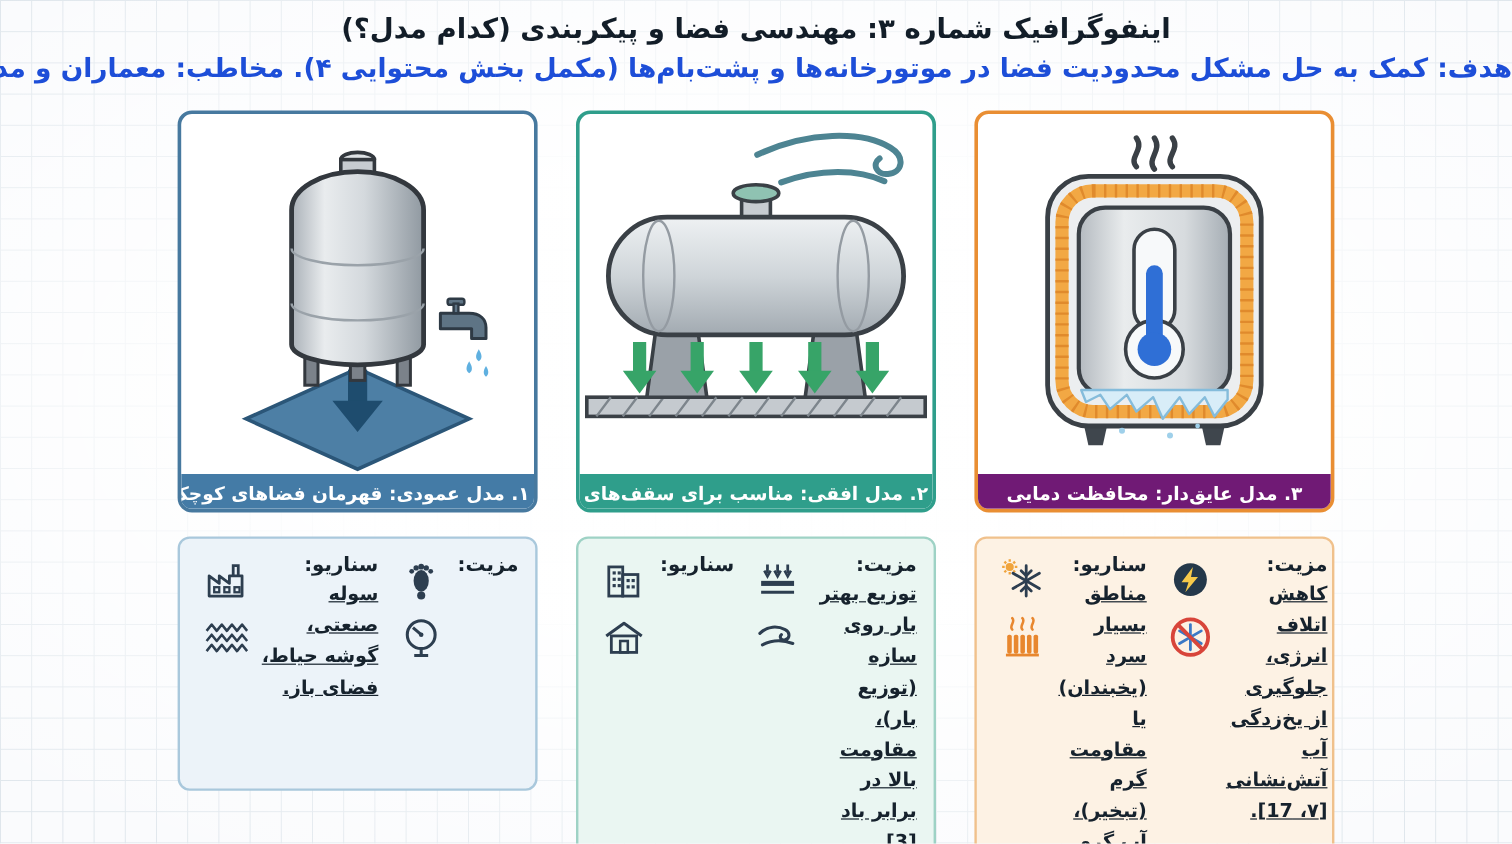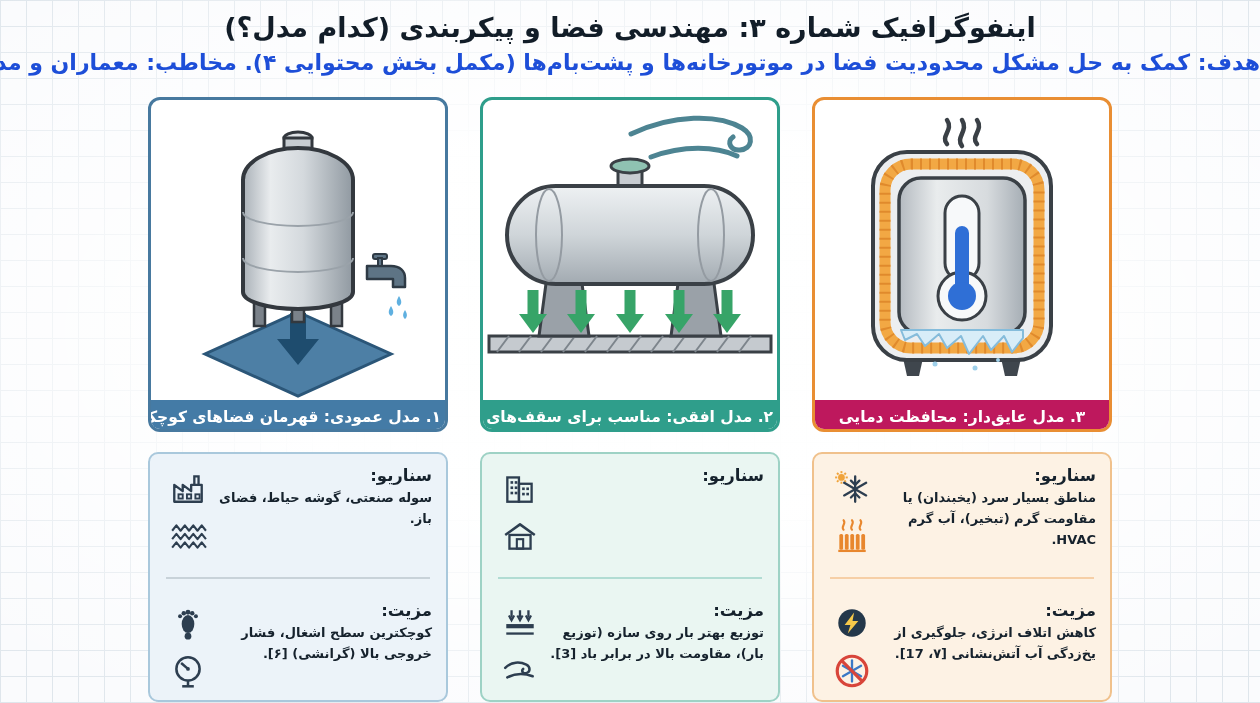--- a/index.html
+++ b/index.html
@@ -21,21 +21,21 @@
   }
   .paper-fade {
     position:absolute; inset:0;
     background:radial-gradient(ellipse 72% 66% at 50% 47%,
       rgba(255,255,255,0.96) 42%, rgba(255,255,255,0) 100%);
   }
   .content { position:relative; z-index:2; padding-top:12px; }
 
   .title {
     direction:rtl; text-align:center;
-    font-size:27px; font-weight:bold; color:#121d28;
+    font-size:23px; font-weight:bold; color:#121d28;
     white-space:nowrap;
   }
   .subtitle {
     direction:rtl; text-align:center;
     font-size:22px; font-weight:bold; color:#1d4ed8;
     margin-top:7px; white-space:nowrap;
   }
 
   .columns {
     width:964px; margin:22px auto 0;
@@ -54,39 +54,39 @@
   .illus { flex:1; display:flex; align-items:center; justify-content:center; }
   .illus svg { width:100%; height:100%; display:block; }
 
   .banner {
     direction:rtl; text-align:center; color:#ffffff;
     font-weight:bold; font-size:15.5px;
     padding:8px 4px; white-space:nowrap; overflow:hidden;
   }
   .banner.blue   { background:#447ba6; }
   .banner.teal   { background:#2f9e8b; }
-  .banner.orange { background:#be185d; }
+  .banner.orange { background:#701a75; }
 
   .info {
     margin-top:20px; border-radius:10px; padding:12px 14px 10px;
-    min-height:212px; display:flex; flex-direction:column; gap:20px;
+    min-height:212px; display:flex; flex-direction:row; gap:4px;
   }
   .info.blue   { background:#ecf3f9; border:2px solid #a9c8dc; }
   .info.teal   { background:#eaf6f2; border:2px solid #9ed2c5; }
   .info.orange { background:#fdf2e4; border:2px solid #f0c18c; }
 
   .sec { display:flex; gap:6px; align-items:flex-start; }
   .icons {
     width:48px; display:flex; flex-direction:column; gap:10px;
     align-items:center; padding-top:3px; flex-shrink:0;
   }
   .icons svg { width:38px; height:38px; display:block; }
   .txt { flex:1; direction:rtl; text-align:right; color:#16222d; }
   .lbl { font-size:16.5px; font-weight:bold; margin-bottom:2px; }
-  .bodytxt { font-size:13px; font-weight:bold; line-height:1.62; }
+  .bodytxt { font-size:16px; font-weight:bold; line-height:1.62;text-decoration:underline; }
 
   .divider { border-top:2px solid rgba(90,110,125,0.25); margin:2px 2px; }
   .info.teal .divider { border-top-color:rgba(47,158,139,0.3); }
   .info.orange .divider { border-top-color:rgba(233,142,51,0.35); }
 </style>
 </head>
 <body>
 
 <div class="paper"></div>
 <div class="paper-fade"></div>
@@ -170,21 +170,20 @@
             <svg viewBox="0 0 36 36">
               <circle cx="18" cy="16" r="11" fill="none" stroke="#2d3e50" stroke-width="2.4"></circle>
               <line x1="18" y1="16" x2="11.5" y2="10.5" stroke="#2d3e50" stroke-width="2.4"></line>
               <circle cx="18" cy="16" r="1.8" fill="#2d3e50"></circle>
               <line x1="18" y1="27" x2="18" y2="32" stroke="#2d3e50" stroke-width="2.4"></line>
               <line x1="12.5" y1="32.5" x2="23.5" y2="32.5" stroke="#2d3e50" stroke-width="2.4"></line>
             </svg>
           </div>
           <div class="txt">
             <div class="lbl">مزیت:</div>
-            <div class="bodytxt">کوچکترین سطح اشغال، فشار خروجی بالا (گرانشی) [۶].</div>
           </div>
         </div>
       </div>
     </div>
 
     <div class="col">
       <div class="card teal">
         <div class="illus">
           <svg viewBox="0 0 294 300">
             <defs>

